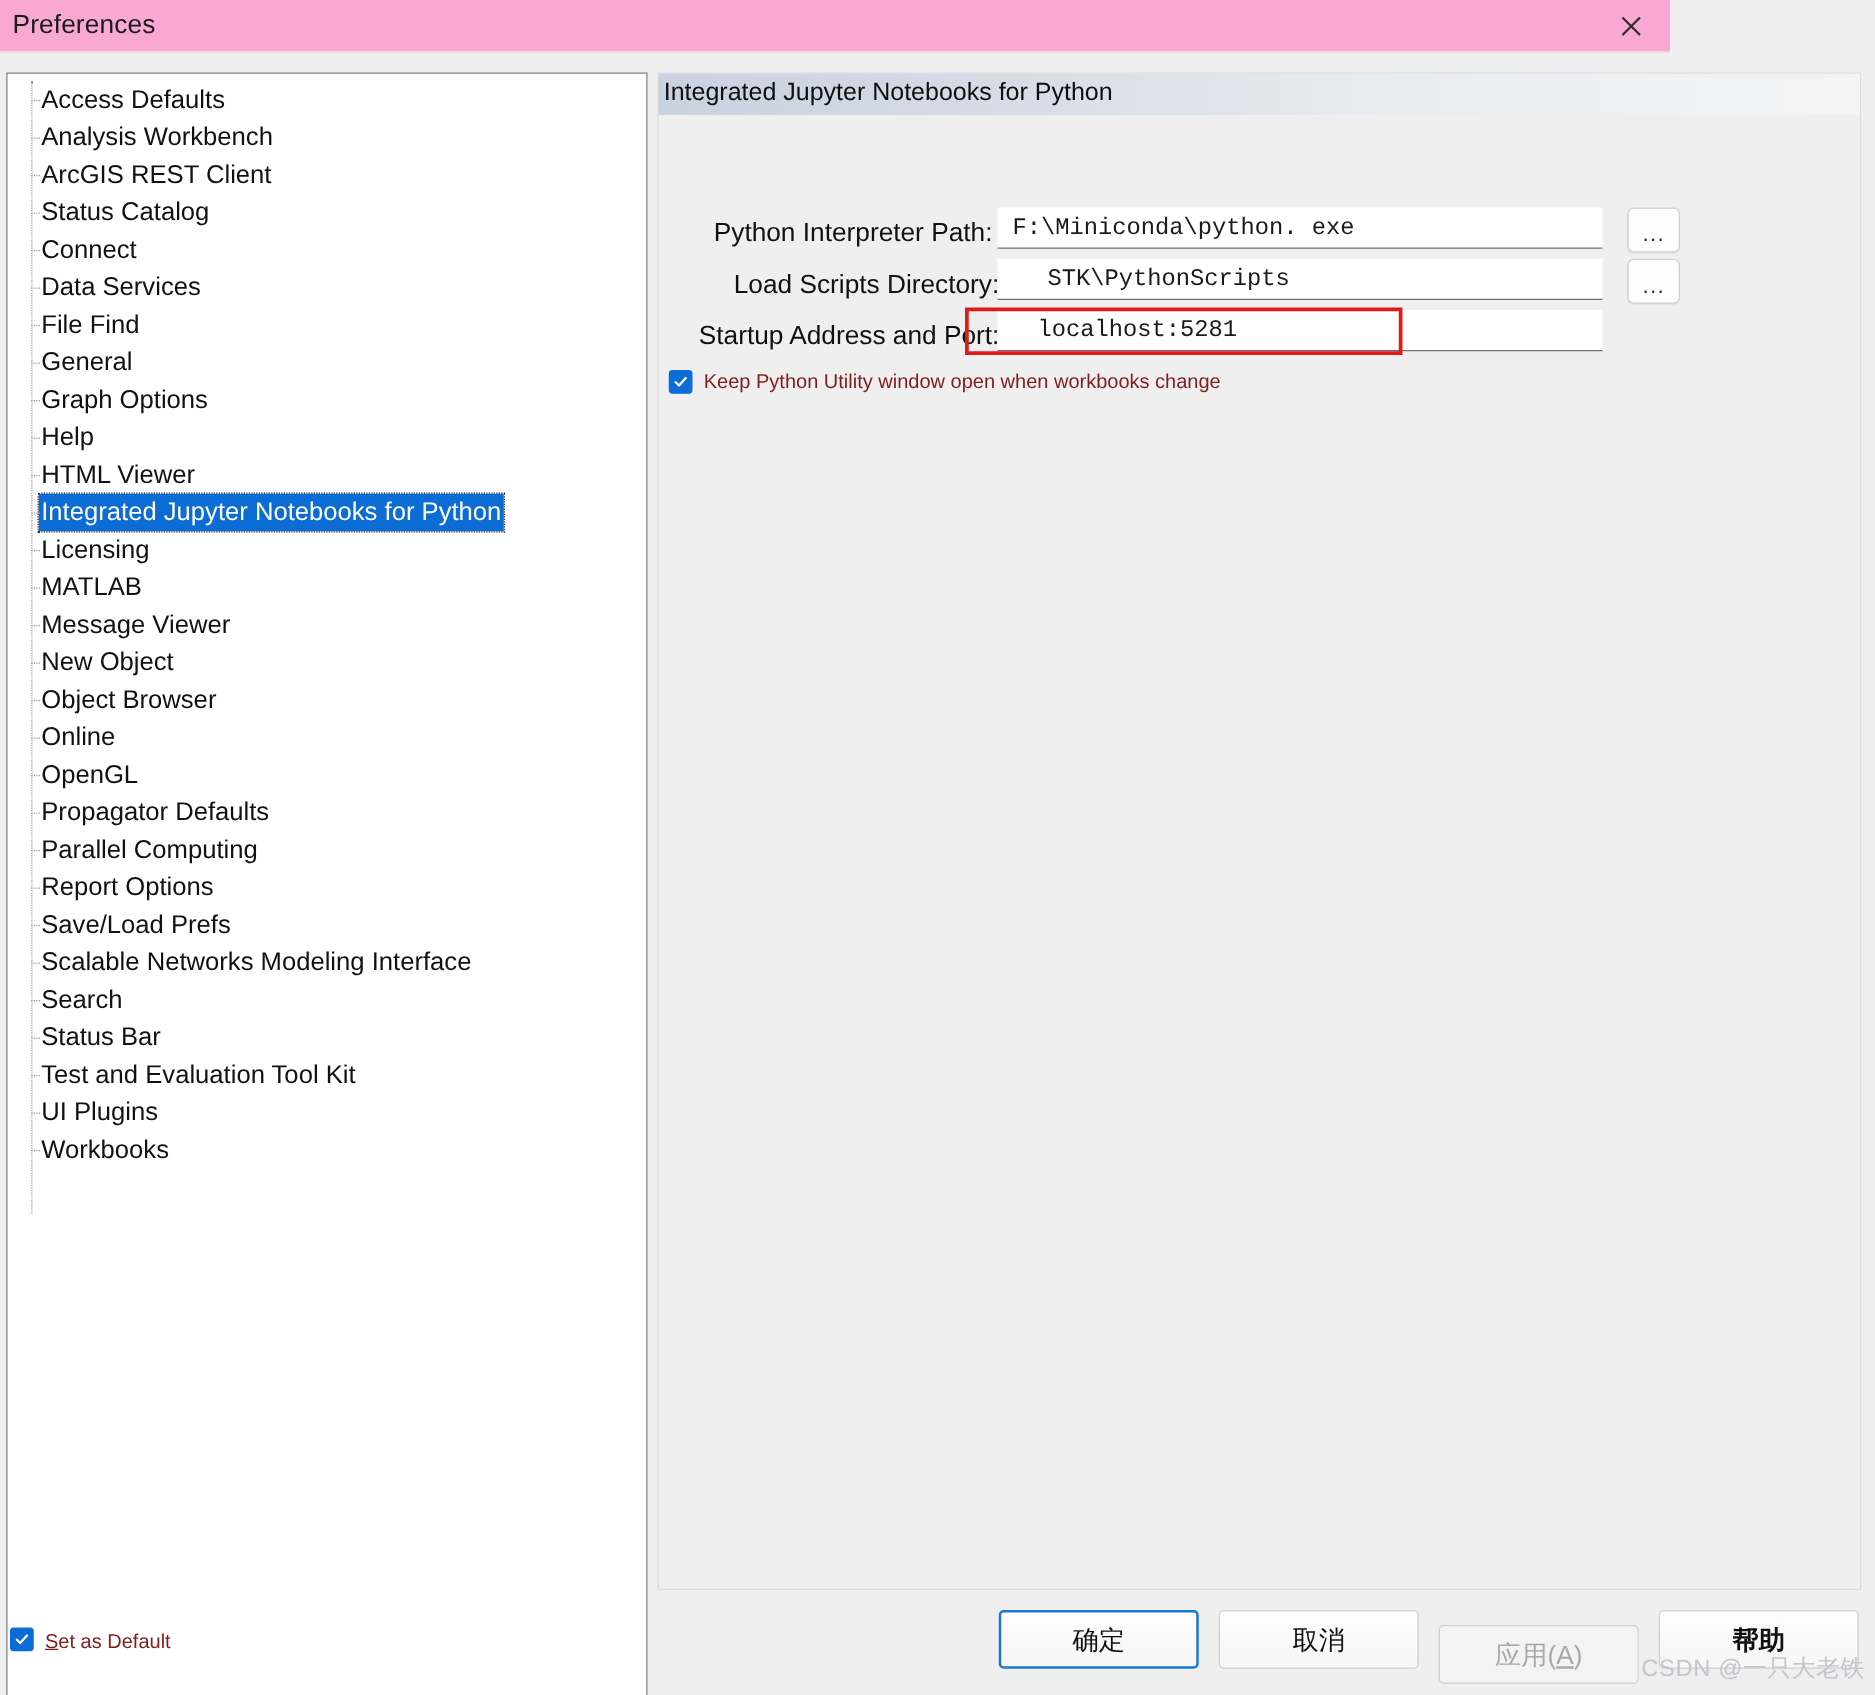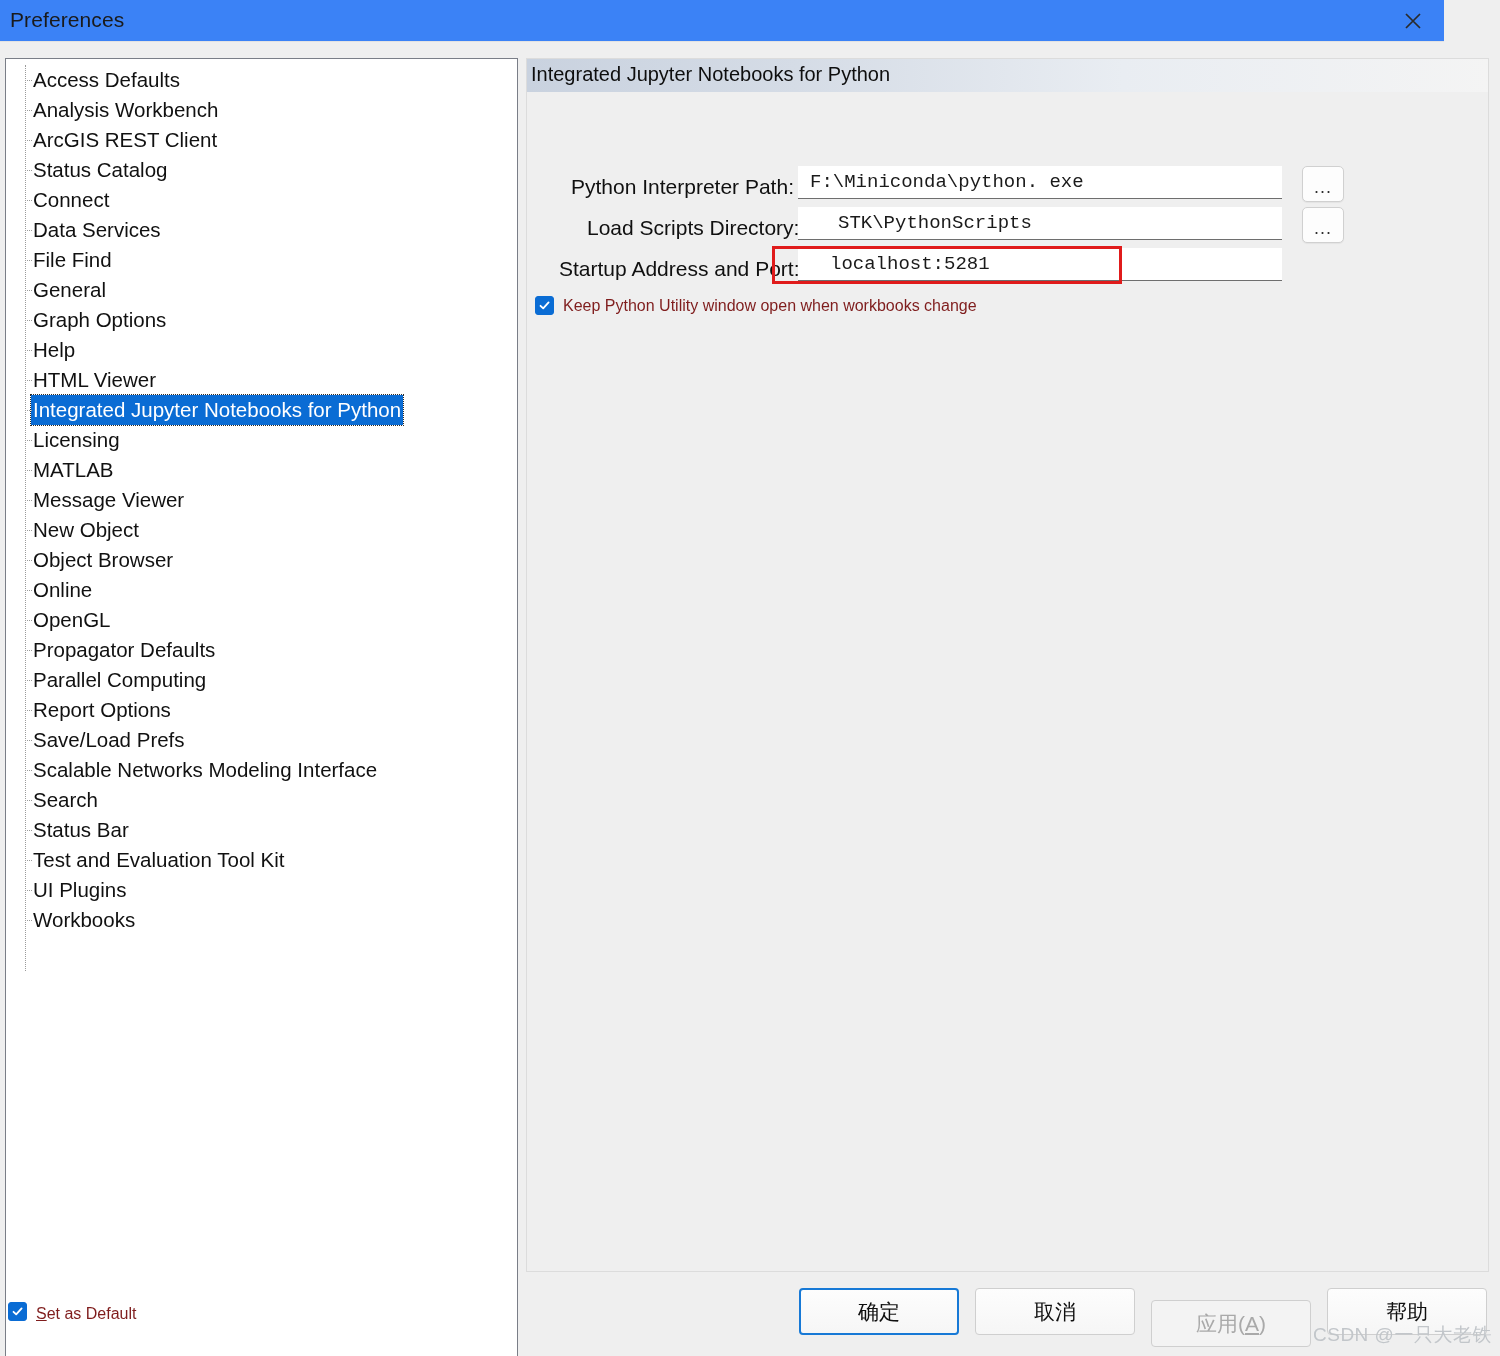--- a/index.html
+++ b/index.html
@@ -6,22 +6,22 @@
   html, body {
     margin: 0; padding: 0;
     width: 1500px; height: 1356px;
     background: #efefef;
     font-family: "Liberation Sans", sans-serif;
     overflow: hidden;
   }
 
   
   .titlebar {
-    position: absolute; left: 0; top: 0; width: 1444px; height: 42px;
-    background: #3b82f6;
+    position: absolute; left: 0; top: 0; width: 1336px; height: 42px;
+    background: #f9a8d4;
     border-bottom: 1px solid #e3e3e3;
   }
   .titlebar-text {
     position: absolute; left: 10px; top: 8px;
     font-size: 21px; color: #1a1a1a; letter-spacing: .1px;
   }
   .close-btn {
     position: absolute; right: 0; top: 0; width: 62px; height: 42px;
     display: flex; align-items: center; justify-content: center;
     cursor: pointer;
@@ -243,17 +243,17 @@
 
 <div class="btn default" style="left:799px; width:160px;">
   <span>确定</span>
 </div>
 <div class="btn" style="left:975px; width:160px;">
   <span>取消</span>
 </div>
 <div class="btn disabled" style="left:1151px; width:160px;">
   <span><span>应用(</span><span class="accel">A</span><span>)</span></span>
 </div>
-<div class="btn" style="left:1327px; width:160px;">
+<div class="btn" style="left:1327px; width:160px;font-weight:bold;">
   <span>帮助</span>
 </div>
 
 <div class="watermark">CSDN @一只大老铁</div>
 
 </body></html>

